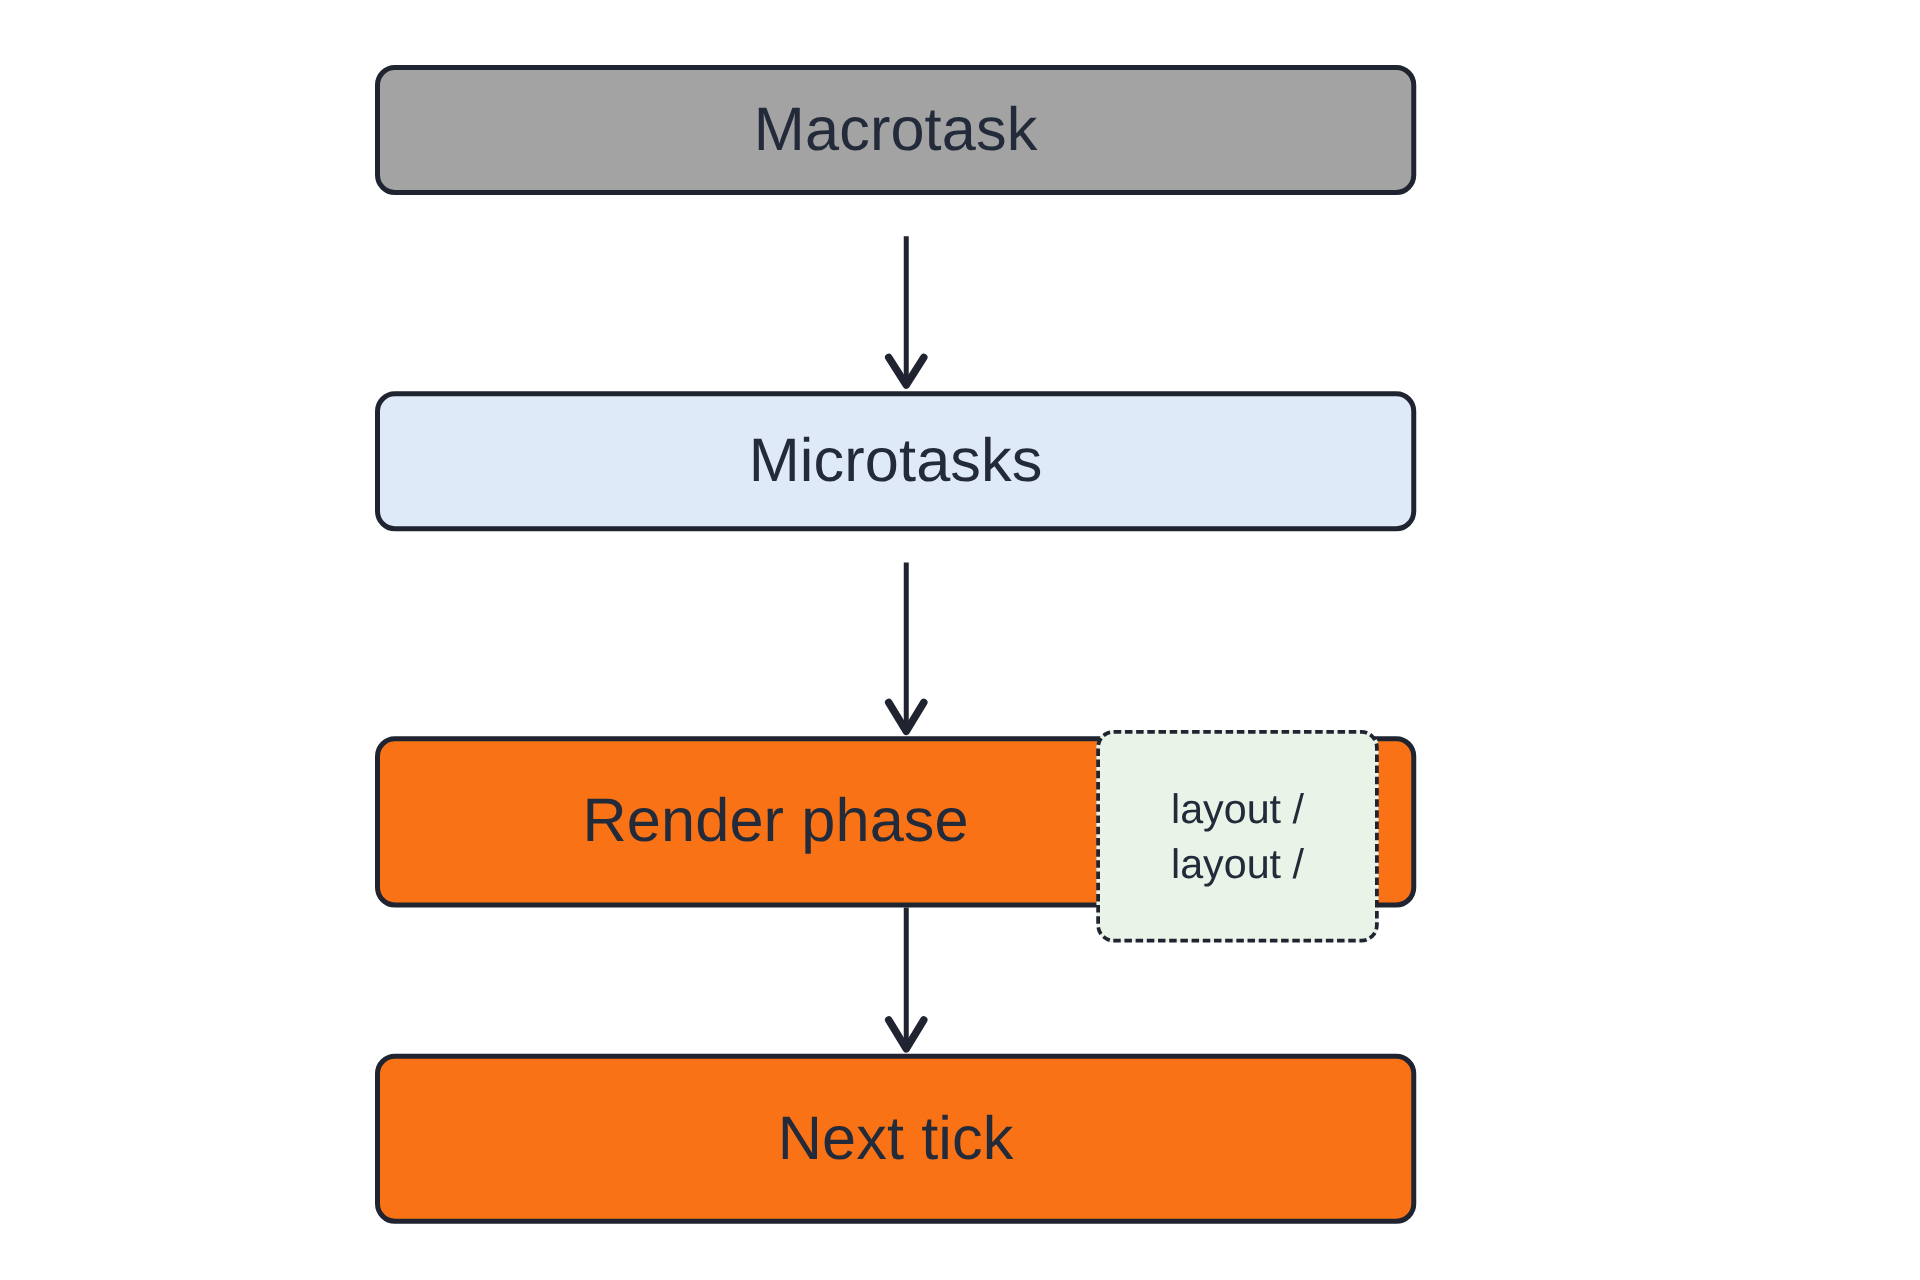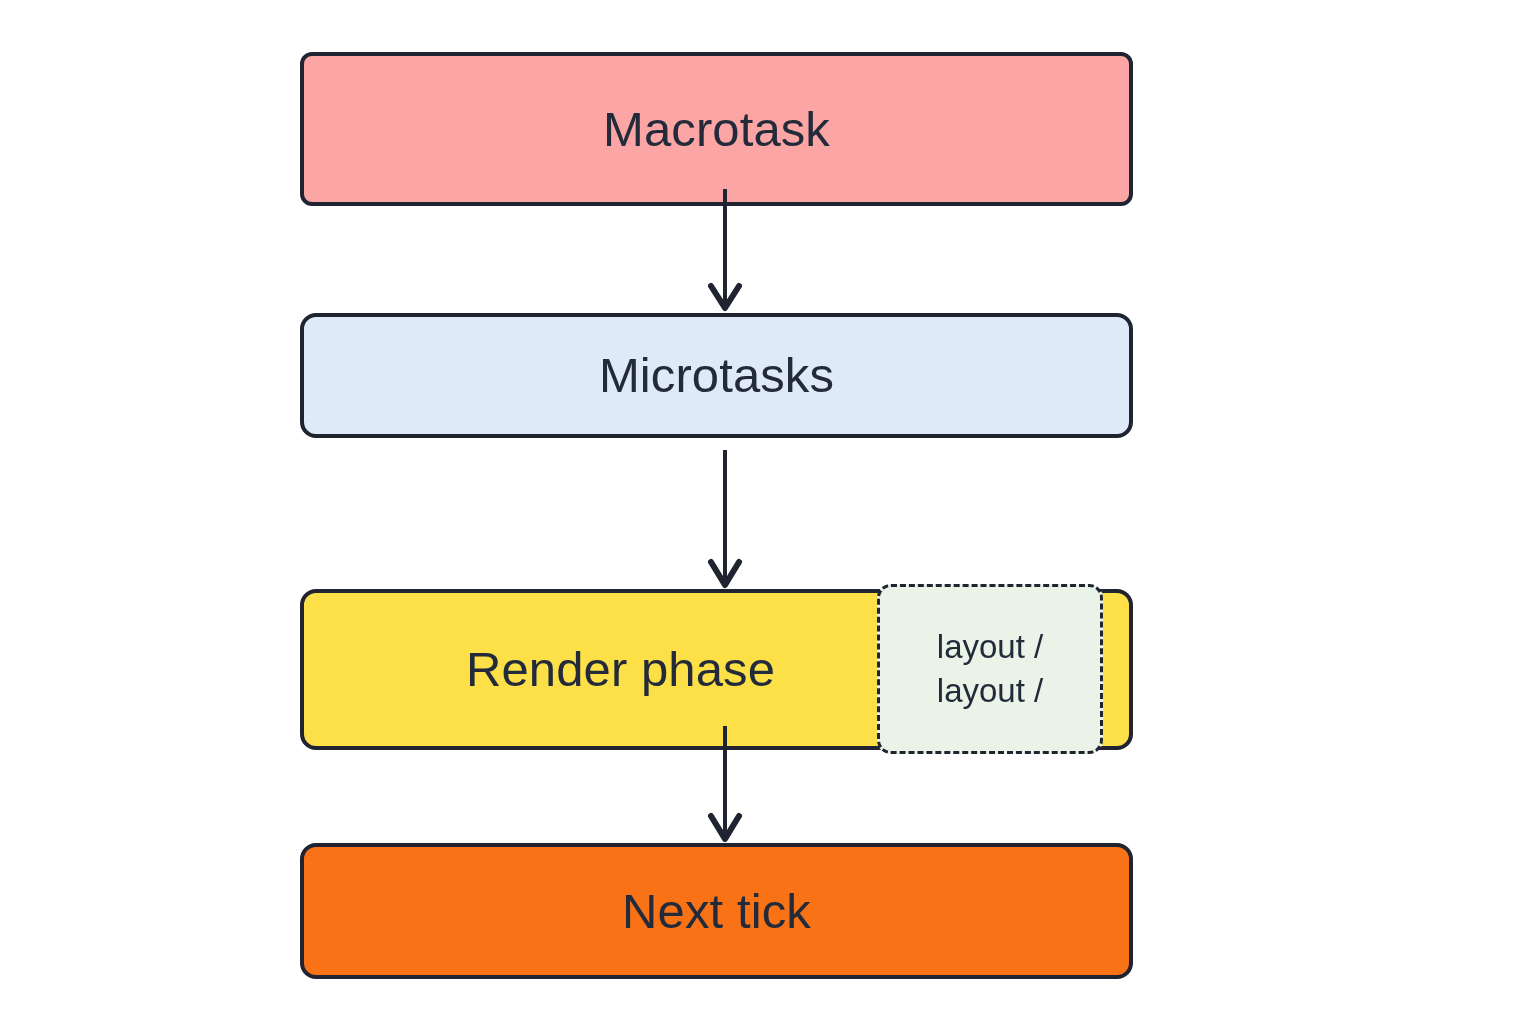--- a/index.html
+++ b/index.html
@@ -39,35 +39,34 @@
     font-size: 49px;
     font-weight: 500;
     color: #232b3a;
     letter-spacing: 0.1px;
     line-height: 1;
     white-space: nowrap;
   }
 
   #node-macrotask {
     top: 52px;
-    height: 154px;
-    background: #fca5a5;
-    border-radius: 12px;
+    height: 104px;
+    background: #a3a3a3;
   }
 
   #node-microtasks {
     top: 313px;
-    height: 125px;
+    height: 112px;
     background: #dfeaf9;
   }
 
   #node-render-phase {
     top: 589px;
-    height: 161px;
-    background: #fde047;
+    height: 137px;
+    background: #f97316;
     justify-content: flex-start;
     padding-left: 162px;
   }
 
   #node-next-tick {
     top: 843px;
     height: 136px;
     background: #f97316;
   }
 

